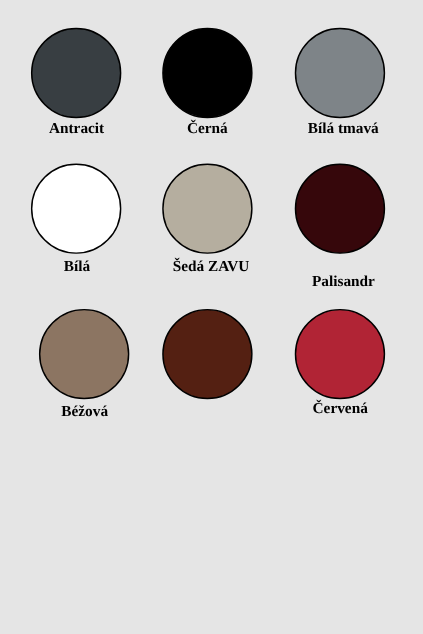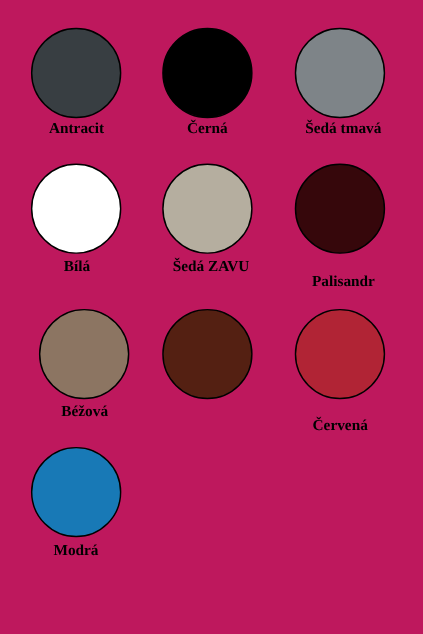--- a/index.html
+++ b/index.html
@@ -12,21 +12,21 @@
     height: 634px;
     overflow: hidden;
     font-family: "Liberation Serif", serif;
     text-rendering: geometricPrecision;
     -webkit-font-smoothing: antialiased;
   }
   .palette {
     position: relative;
     width: 423px;
     height: 634px;
-    background: #be185d;
+    background: #e5e5e5;
   }
   .swatch {
     position: absolute;
     width: 140px;
     text-align: center;
   }
   .swatch-disc-wrap {
     position: relative;
     height: 100px;
   }
@@ -63,21 +63,21 @@
         </svg>
       </div>
       <div class="swatch-label" style="margin-top: 1px; transform: translateX(0.3px);">Černá</div>
     </div>
     <div class="swatch" style="left: 270px; top: 20px;">
       <div class="swatch-disc-wrap">
         <svg class="swatch-disc" width="100" height="100" viewBox="0 0 100 100" style="left: 20px; top: 0px;">
           <circle cx="49.95" cy="53.00" r="44.475" fill="#7E8488" stroke="#000000" stroke-width="1.45"></circle>
         </svg>
       </div>
-      <div class="swatch-label" style="margin-top: 1.2px; transform: translateX(3.3px);">Šedá tmavá</div>
+      <div class="swatch-label" style="margin-top: 1.2px; transform: translateX(3.3px);">Bílá tmavá</div>
     </div>
     <div class="swatch" style="left: 6px; top: 156px;">
       <div class="swatch-disc-wrap">
         <svg class="swatch-disc" width="100" height="100" viewBox="0 0 100 100" style="left: 20px; top: 0px;">
           <circle cx="50.15" cy="52.65" r="44.475" fill="#FFFFFF" stroke="#000000" stroke-width="1.45"></circle>
         </svg>
       </div>
       <div class="swatch-label" style="margin-top: 2.8px; transform: translateX(1px);">Bílá</div>
     </div>
     <div class="swatch" style="left: 137px; top: 156px;">
@@ -110,23 +110,15 @@
           <circle cx="50.40" cy="53.10" r="44.475" fill="#542012" stroke="#000000" stroke-width="1.45"></circle>
         </svg>
       </div>
     </div>
     <div class="swatch" style="left: 270px; top: 301px;">
       <div class="swatch-disc-wrap">
         <svg class="swatch-disc" width="100" height="100" viewBox="0 0 100 100" style="left: 20px; top: 0px;">
           <circle cx="49.95" cy="53.10" r="44.475" fill="#B12435" stroke="#000000" stroke-width="1.45"></circle>
         </svg>
       </div>
-      <div class="swatch-label" style="margin-top: 17px; transform: translateX(0.2px);">Červená</div>
-    </div>
-    <div class="swatch" style="left: 6px; top: 439px;">
-      <div class="swatch-disc-wrap">
-        <svg class="swatch-disc" width="100" height="100" viewBox="0 0 100 100" style="left: 20px; top: 0px;">
-          <circle cx="50.15" cy="53.10" r="44.475" fill="#1879B6" stroke="#000000" stroke-width="1.45"></circle>
-        </svg>
-      </div>
-      <div class="swatch-label" style="margin-top: 3.9px; transform: translateX(0px);">Modrá</div>
+      <div class="swatch-label" style="margin-top: 0; transform: translateX(0.2px);">Červená</div>
     </div>
   </div>
 
 </body></html>

